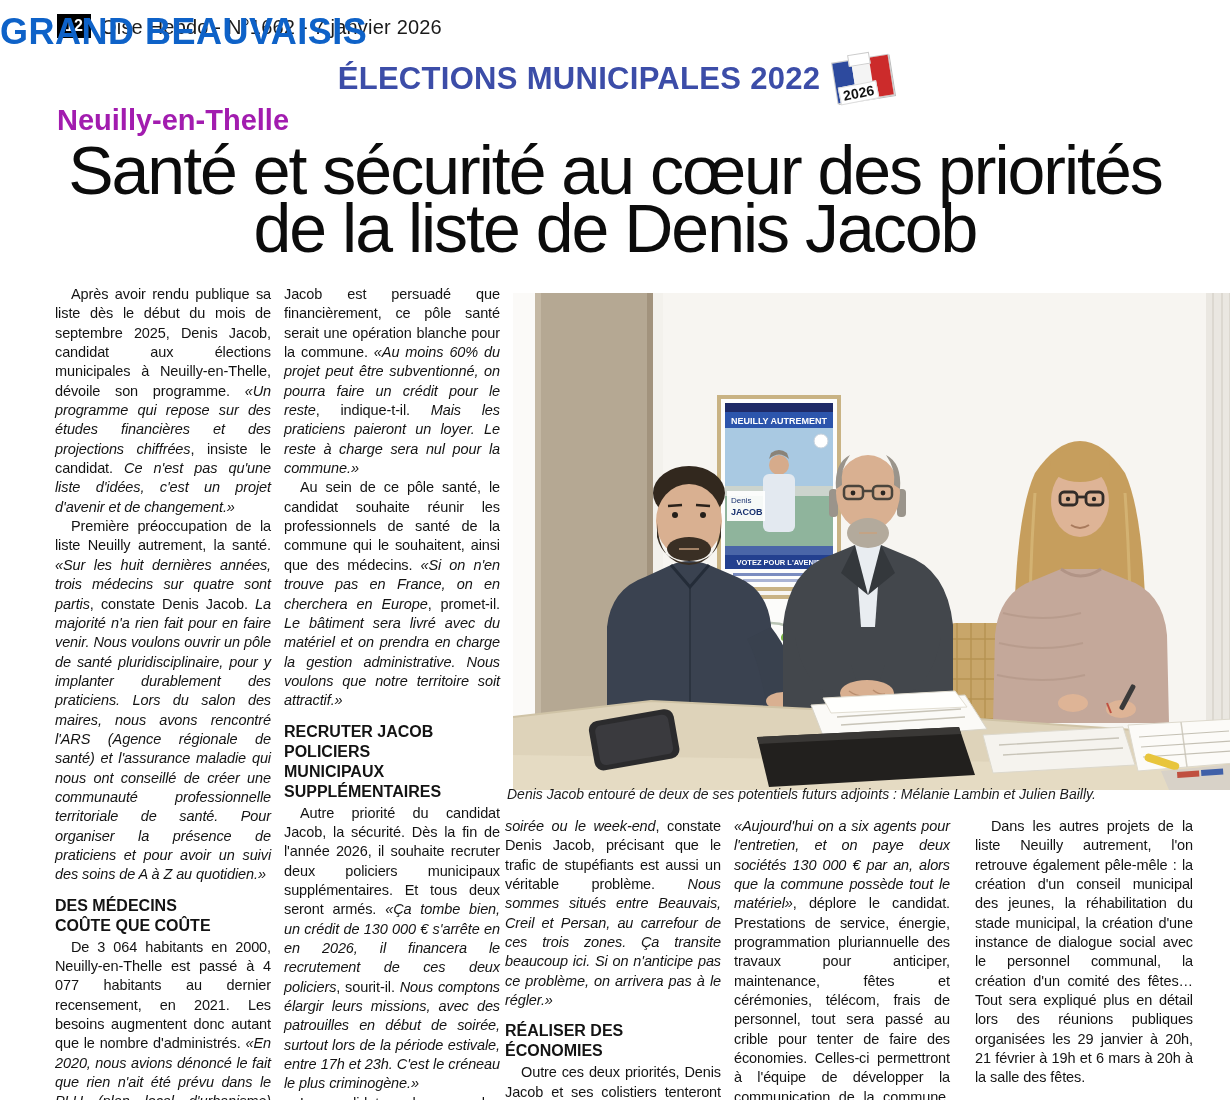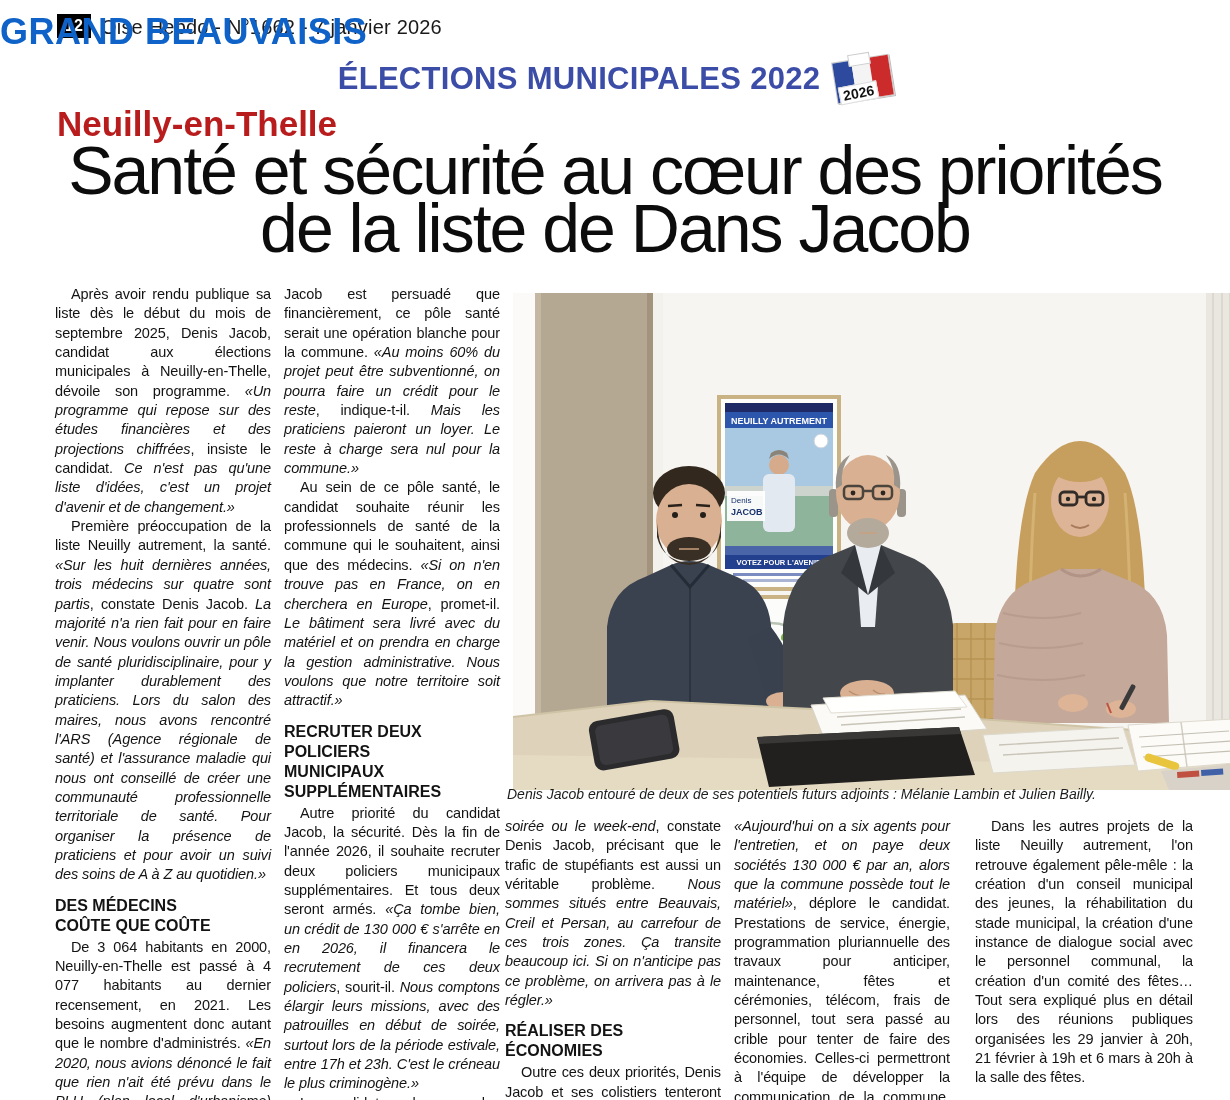--- a/index.html
+++ b/index.html
@@ -30,21 +30,21 @@
   .flag-badge .ballot{position:absolute;left:16px;top:-6px;width:20px;height:10px;background:#fff;border:1px solid #ccc;}
   .flag-badge .stripes{position:absolute;inset:0;display:flex;}
   .flag-badge .b{flex:1;background:#2d4a9e;}
   .flag-badge .w{flex:1;background:#f4f4f4;}
   .flag-badge .r{flex:1;background:#cc2b2b;}
   .flag-badge .year{
     position:absolute;left:2px;bottom:-2px;background:#fff;padding:0 3px;
     font-size:14px;font-weight:bold;color:#111;transform:rotate(-2deg);border:1px solid #ddd;
   }
   .locality{
-    position:absolute;left:57px;top:104px;font-size:35px;font-weight:bold;color:#b91c1c;
+    position:absolute;left:57px;top:104px;font-size:29px;font-weight:bold;color:#a21caf;
   }
   
   .headline{
     position:absolute;left:0;right:0;top:141px;text-align:center;color:#0c0c0c;
     font-size:68px;line-height:58px;font-weight:normal;letter-spacing:-2px;
   }
   
   .col{
     position:absolute;width:216px;font-size:14.5px;line-height:19.35px;text-align:justify;
     color:#131313;letter-spacing:-.1px;
@@ -86,34 +86,34 @@
       </span>
     <span class="ballot"></span>
     <span class="year">2026</span>
   </span>
 </div>
 
 <div class="locality">Neuilly-en-Thelle</div>
 
 <div class="headline">
   <div>Santé et sécurité au cœur des priorités</div>
-  <div>de la liste de Dans Jacob</div>
+  <div>de la liste de Denis Jacob</div>
 </div>
 
 <div class="col col-1">
     <p class="para indent"><span>Après avoir rendu publique sa liste dès le début du mois de septembre 2025, Denis Jacob, candidat aux élections municipales à Neuilly-en-Thelle, dévoile son programme. </span><span class="it">«Un programme qui repose sur des études financières et des projections chiffrées</span><span>, insiste le candidat. </span><span class="it">Ce n'est pas qu'une liste d'idées, c'est un projet d'avenir et de changement.»</span></p>
     <p class="para indent"><span>Première préoccupation de la liste Neuilly autrement, la santé. </span><span class="it">«Sur les huit dernières années, trois médecins sur quatre sont partis</span><span>, constate Denis Jacob. </span><span class="it">La majorité n'a rien fait pour en faire venir. Nous voulons ouvrir un pôle de santé pluridisciplinaire, pour y implanter durablement des praticiens. Lors du salon des maires, nous avons rencontré l'ARS (Agence régionale de santé) et l'assurance maladie qui nous ont conseillé de créer une communauté professionnelle territoriale de santé. Pour organiser la présence de praticiens et pour avoir un suivi des soins de A à Z au quotidien.»</span></p>
     <h3 class="subhead">DES MÉDECINS
 COÛTE QUE COÛTE</h3>
     <p class="para indent"><span>De 3 064 habitants en 2000, Neuilly-en-Thelle est passé à 4 077 habitants au dernier recensement, en 2021. Les besoins augmentent donc autant que le nombre d'administrés. </span><span class="it">«En 2020, nous avions dénoncé le fait que rien n'ait été prévu dans le PLU (plan local d'urbanisme) comme infrastructure, rien n'a été été prévu pour régler cette problématique de désertification médicale»</span></p>
   </div>
 <div class="col col-2">
     <p class="para"><span>Jacob est persuadé que financièrement, ce pôle santé serait une opération blanche pour la commune. </span><span class="it">«Au moins 60% du projet peut être subventionné, on pourra faire un crédit pour le reste</span><span>, indique-t-il. </span><span class="it">Mais les praticiens paieront un loyer. Le reste à charge sera nul pour la commune.»</span></p>
     <p class="para indent"><span>Au sein de ce pôle santé, le candidat souhaite réunir les professionnels de santé de la commune qui le souhaitent, ainsi que des médecins. </span><span class="it">«Si on n'en trouve pas en France, on en cherchera en Europe</span><span>, promet-il. </span><span class="it">Le bâtiment sera livré avec du matériel et on prendra en charge la gestion administrative. Nous voulons que notre territoire soit attractif.»</span></p>
-    <h3 class="subhead">RECRUTER DEUX POLICIERS
+    <h3 class="subhead">RECRUTER JACOB POLICIERS
 MUNICIPAUX
 SUPPLÉMENTAIRES</h3>
     <p class="para indent"><span>Autre priorité du candidat Jacob, la sécurité. Dès la fin de l'année 2026, il souhaite recruter deux policiers municipaux supplémentaires. Et tous deux seront armés. </span><span class="it">«Ça tombe bien, un crédit de 130 000 € s'arrête en en 2026, il financera le recrutement de ces deux policiers</span><span>, sourit-il. </span><span class="it">Nous comptons élargir leurs missions, avec des patrouilles en début de soirée, surtout lors de la période estivale, entre 17h et 23h. C'est le créneau le plus criminogène.»</span></p>
     <p class="para indent"><span>Le candidat se base sur les derniers chiffres du ministère de l'Intérieur. Entre 2024 et 2025, à Neuilly-en-Thelle, les violences intra-familiales ont augmenté de 137%, les atteintes à l'intégrité physique de 36%, les tapages de 75% ou encore l'ivresse publique de 150%. </span></p>
   </div>
 <div class="col col-3">
     <p class="para"><span class="it">soirée ou le week-end</span><span>, constate Denis Jacob, précisant que le trafic de stupéfiants est aussi un véritable problème. </span><span class="it">Nous sommes situés entre Beauvais, Creil et Persan, au carrefour de ces trois zones. Ça transite beaucoup ici. Si on n'anticipe pas ce problème, on arrivera pas à le régler.»</span></p>
     <h3 class="subhead">RÉALISER DES ÉCONOMIES</h3>
     <p class="para indent"><span>Outre ces deux priorités, Denis Jacob et ses colistiers tenteront de réaliser des économies sur de nombreux points. Notamment au niveau de l'entretien des espaces verts.</span></p>
   </div>

